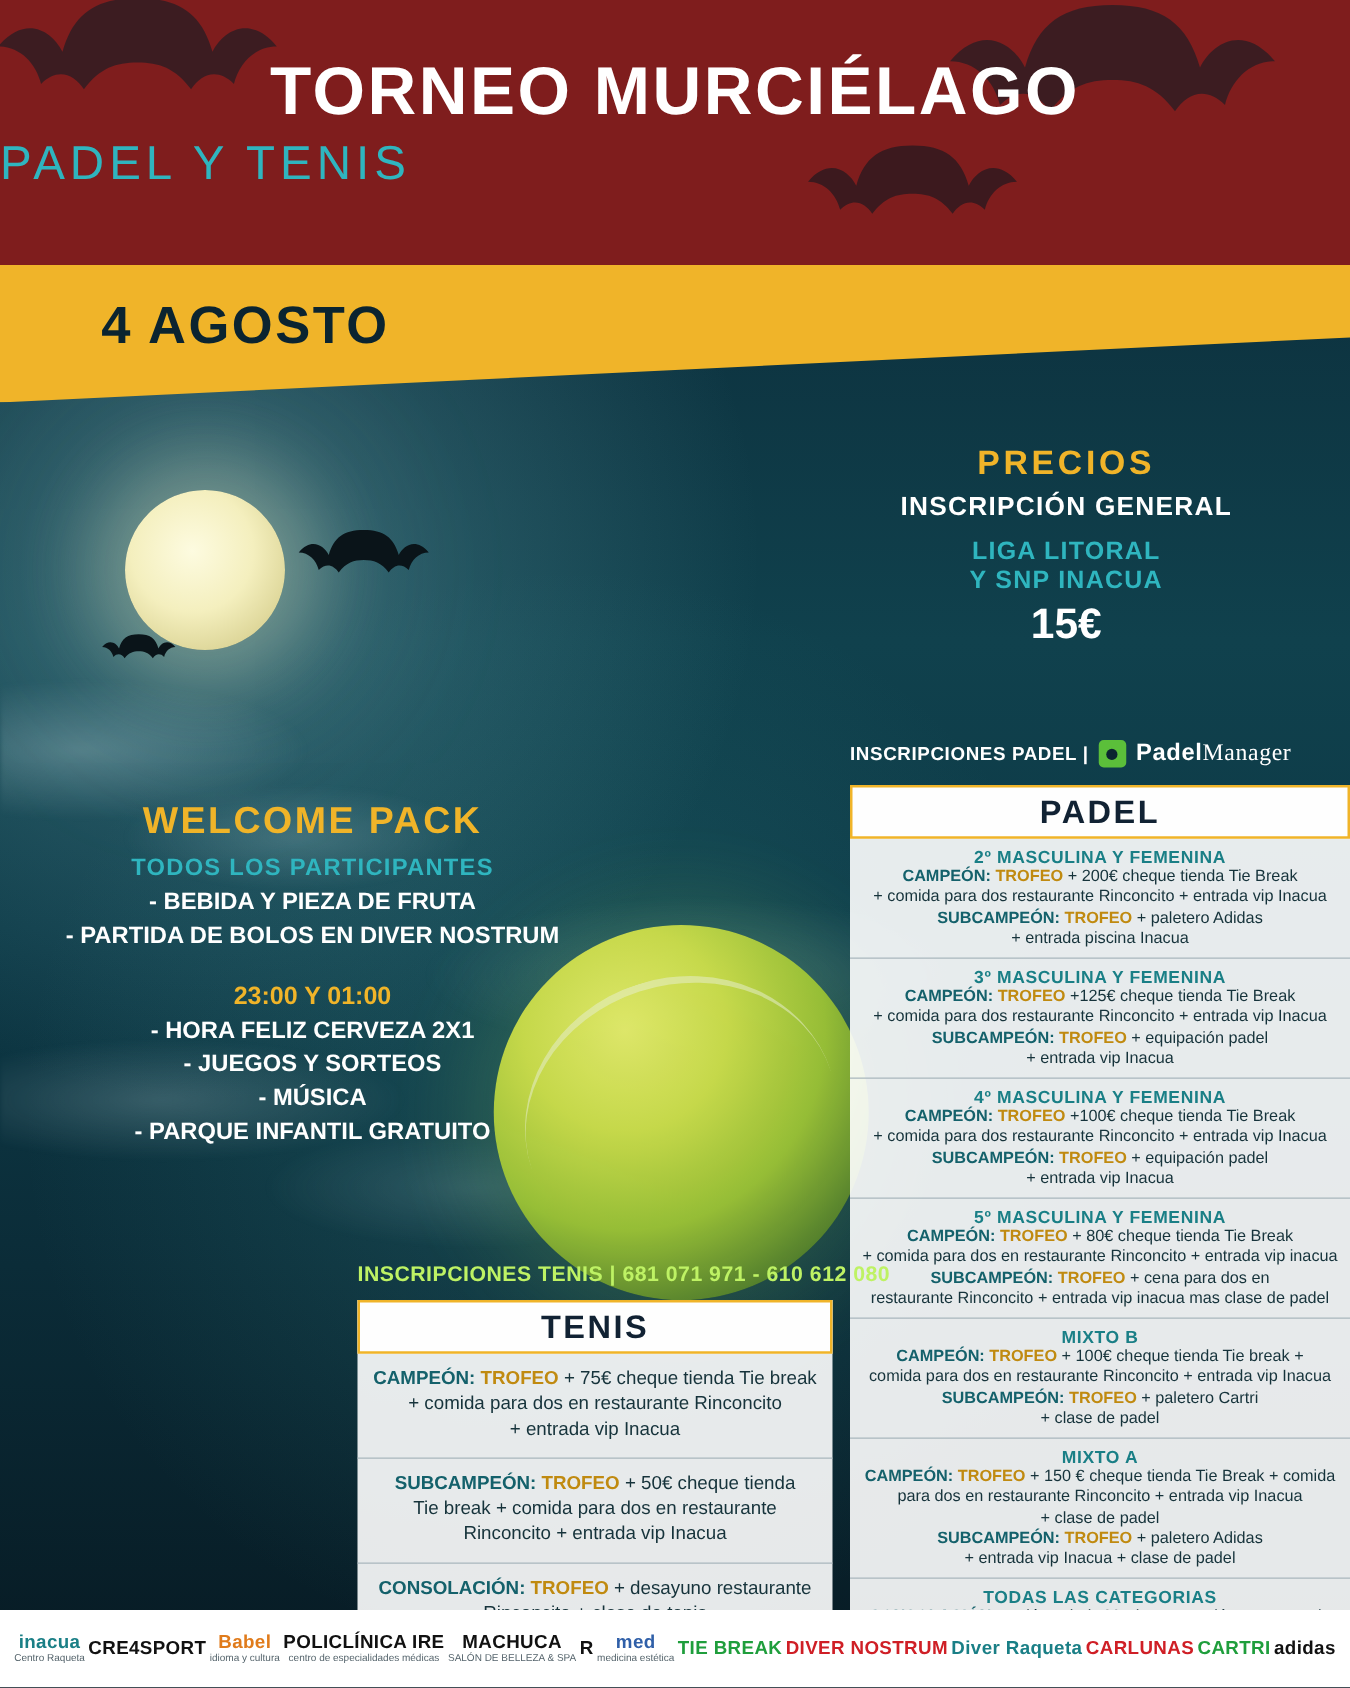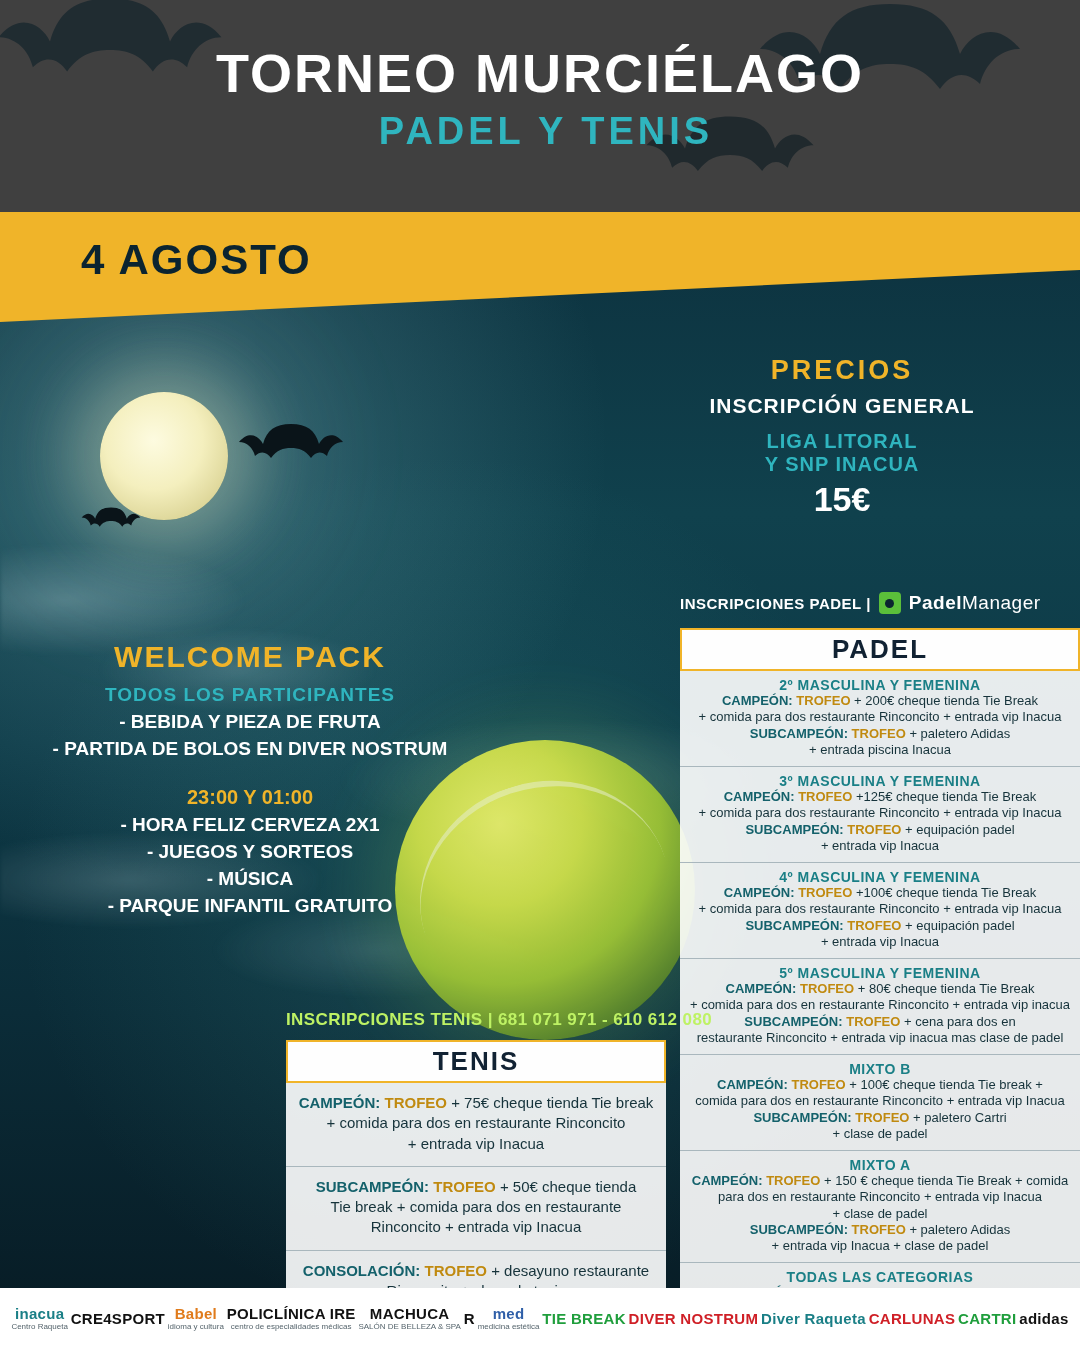--- a/index.html
+++ b/index.html
@@ -48,57 +48,56 @@
   .ball:after {
     content:""; position:absolute; left:8%; top:14%; width: 84%; height: 74%;
     border-top: 6px solid rgba(240,245,210,.55);
     border-radius: 50%;
     transform: rotate(-18deg);
   }
 
   
   .header {
     position: absolute; left: 0; top: 0; width: 1080px; height: 212px;
-    background: #404040;
+    background: #7f1d1d;
     overflow: hidden;
   }
   .header .bat {
     position: absolute; opacity: .55;
   }
   .title {
     position: relative; z-index: 3;
     text-align: center; padding-top: 42px;
     color: #ffffff;
     font-size: 54px; font-weight: bold; letter-spacing: 2px;
     text-transform: uppercase;
   }
   .subtitle {
     position: relative; z-index: 3;
-    text-align: center; margin-top: 6px;
+    text-align: left; margin-top: 6px;
     color: #2fb5bf;
-    font-size: 38px; font-weight: bold; letter-spacing: 4px;
+    font-size: 38px; font-weight: normal; letter-spacing: 4px;
     text-transform: uppercase;
-    padding-left: 12px;
   }
 
   
   .dateband {
     position: absolute; left: 0; top: 212px; width: 1080px; height: 110px;
     background: #f0b429;
     clip-path: polygon(0 0, 1080px 0, 1080px 58px, 0 110px);
     z-index: 4;
   }
   .dateband-text {
     position: absolute; left: 81px; top: 236px; z-index: 5;
     color: #0b2430; font-size: 42px; font-weight: bold; letter-spacing: 2px;
   }
 
   
   .prices {
-    position: absolute; right: 48px; top: 355px; width: 380px; text-align: center; z-index: 5;
+    position: absolute; right: 37px; top: 355px; width: 380px; text-align: center; z-index: 5;
   }
   .prices .p-title { color:#f0b429; font-size: 27px; font-weight:bold; letter-spacing:3px; }
   .prices .p-line { color:#ffffff; font-size: 21px; font-weight:bold; letter-spacing:1px; margin-top:8px;}
   .prices .p-amount { color:#ffffff; font-size: 34px; font-weight:bold; margin-top:4px;}
   .prices .p-sub { color:#2fb5bf; font-size: 20px; font-weight:bold; letter-spacing:1px; margin-top:12px; line-height:1.15;}
 
   
   .welcome {
     position: absolute; left: 40px; top: 640px; width: 420px; text-align: center; z-index: 6;
   }
@@ -109,21 +108,21 @@
 
   
   .padel-ins {
     position:absolute; left: 680px; top: 592px; z-index: 6;
     color:#ffffff; font-size:15px; font-weight:bold; letter-spacing:.5px;
     display:flex; align-items:center; gap:8px;
   }
   .pm-logo { width:22px; height:22px; border-radius:4px; background:#5bbf3a; display:inline-flex; align-items:center; justify-content:center;}
   .pm-logo span { width:9px; height:9px; border-radius:50%; background:#0b2430; display:block;}
   .pm-text { font-size:19px; font-weight:bold; color:#fff;}
-  .pm-text i { font-style: normal; font-weight: normal;}
+  .pm-text i { font-style: normal; font-weight: normal; font-family: Liberation Serif, serif;}
 
   .panel {
     position: absolute; z-index: 6;
     background: rgba(255,255,255,0.90);
     color: #0b2430;
   }
   .panel-head {
     border: 2px solid #f0b429; background: rgba(255,255,255,0.93);
     text-align:center; font-size: 26px; font-weight: bold; letter-spacing:2px; padding: 4px 0;
     color:#123;

